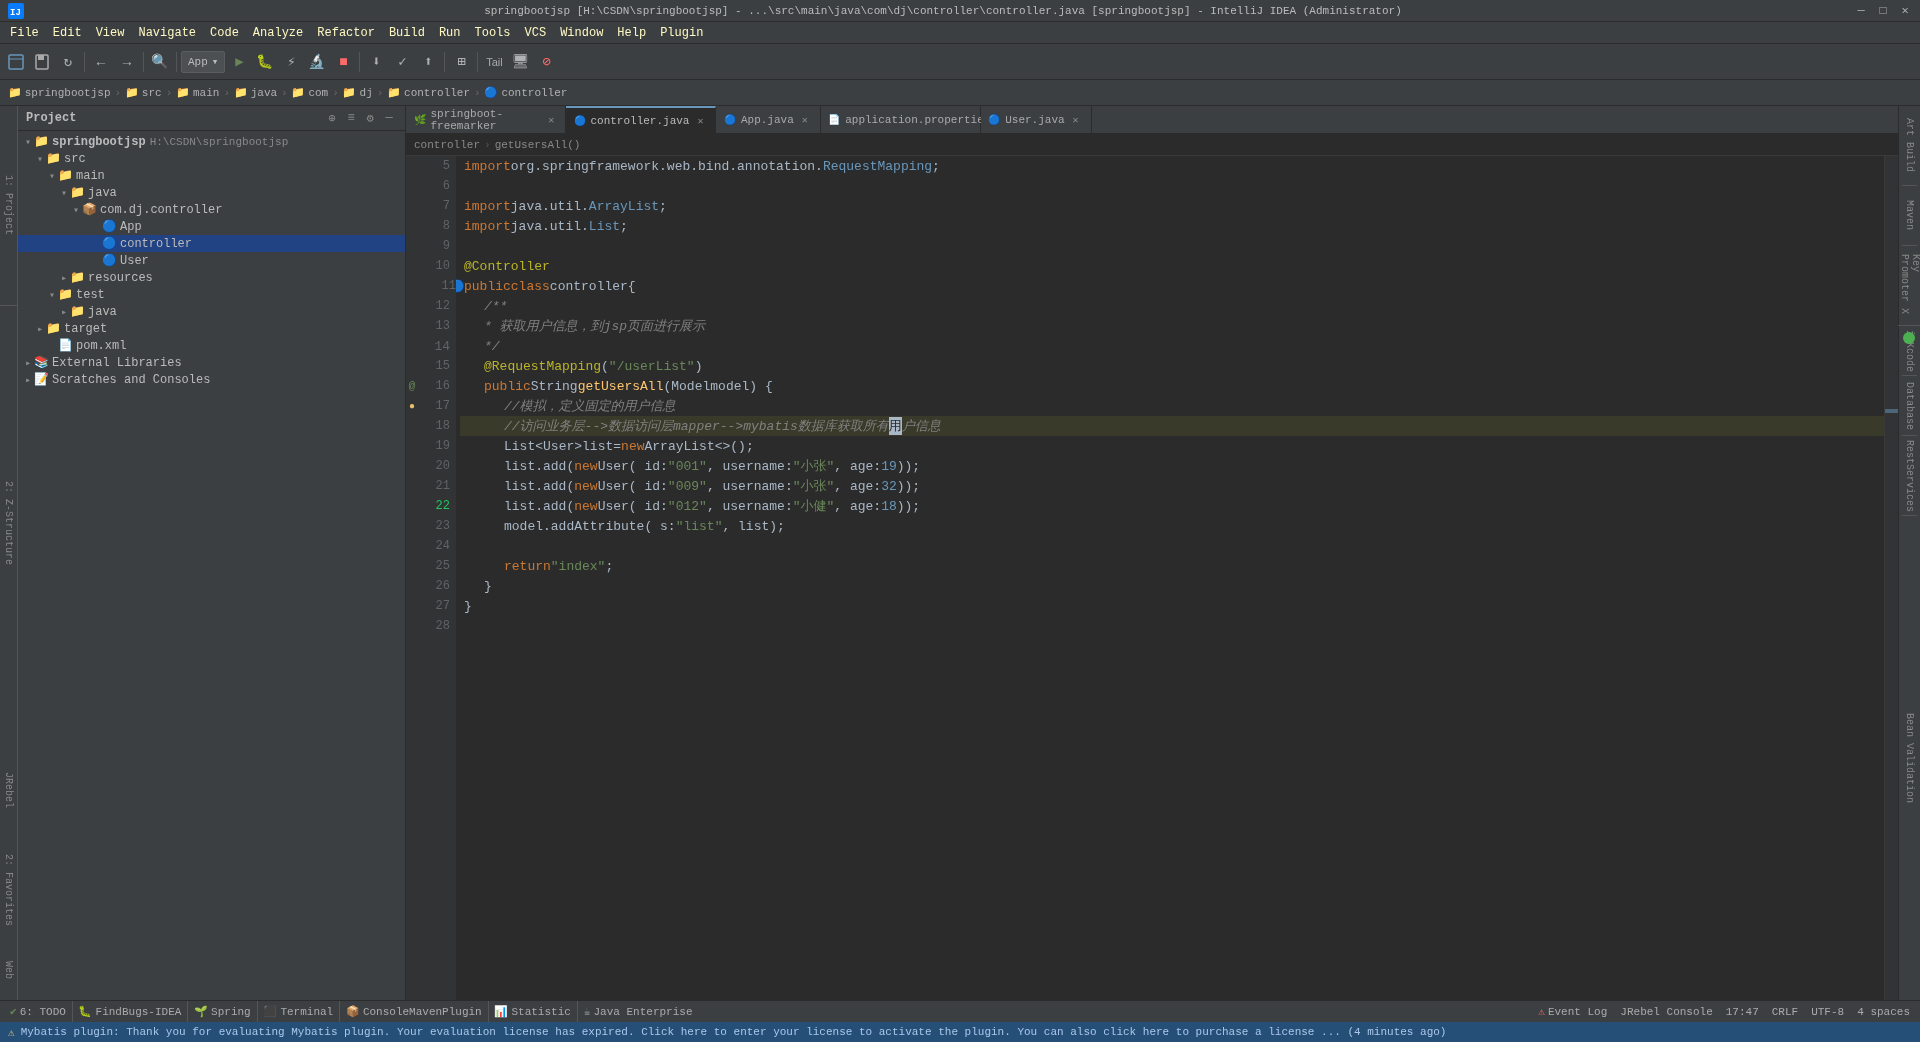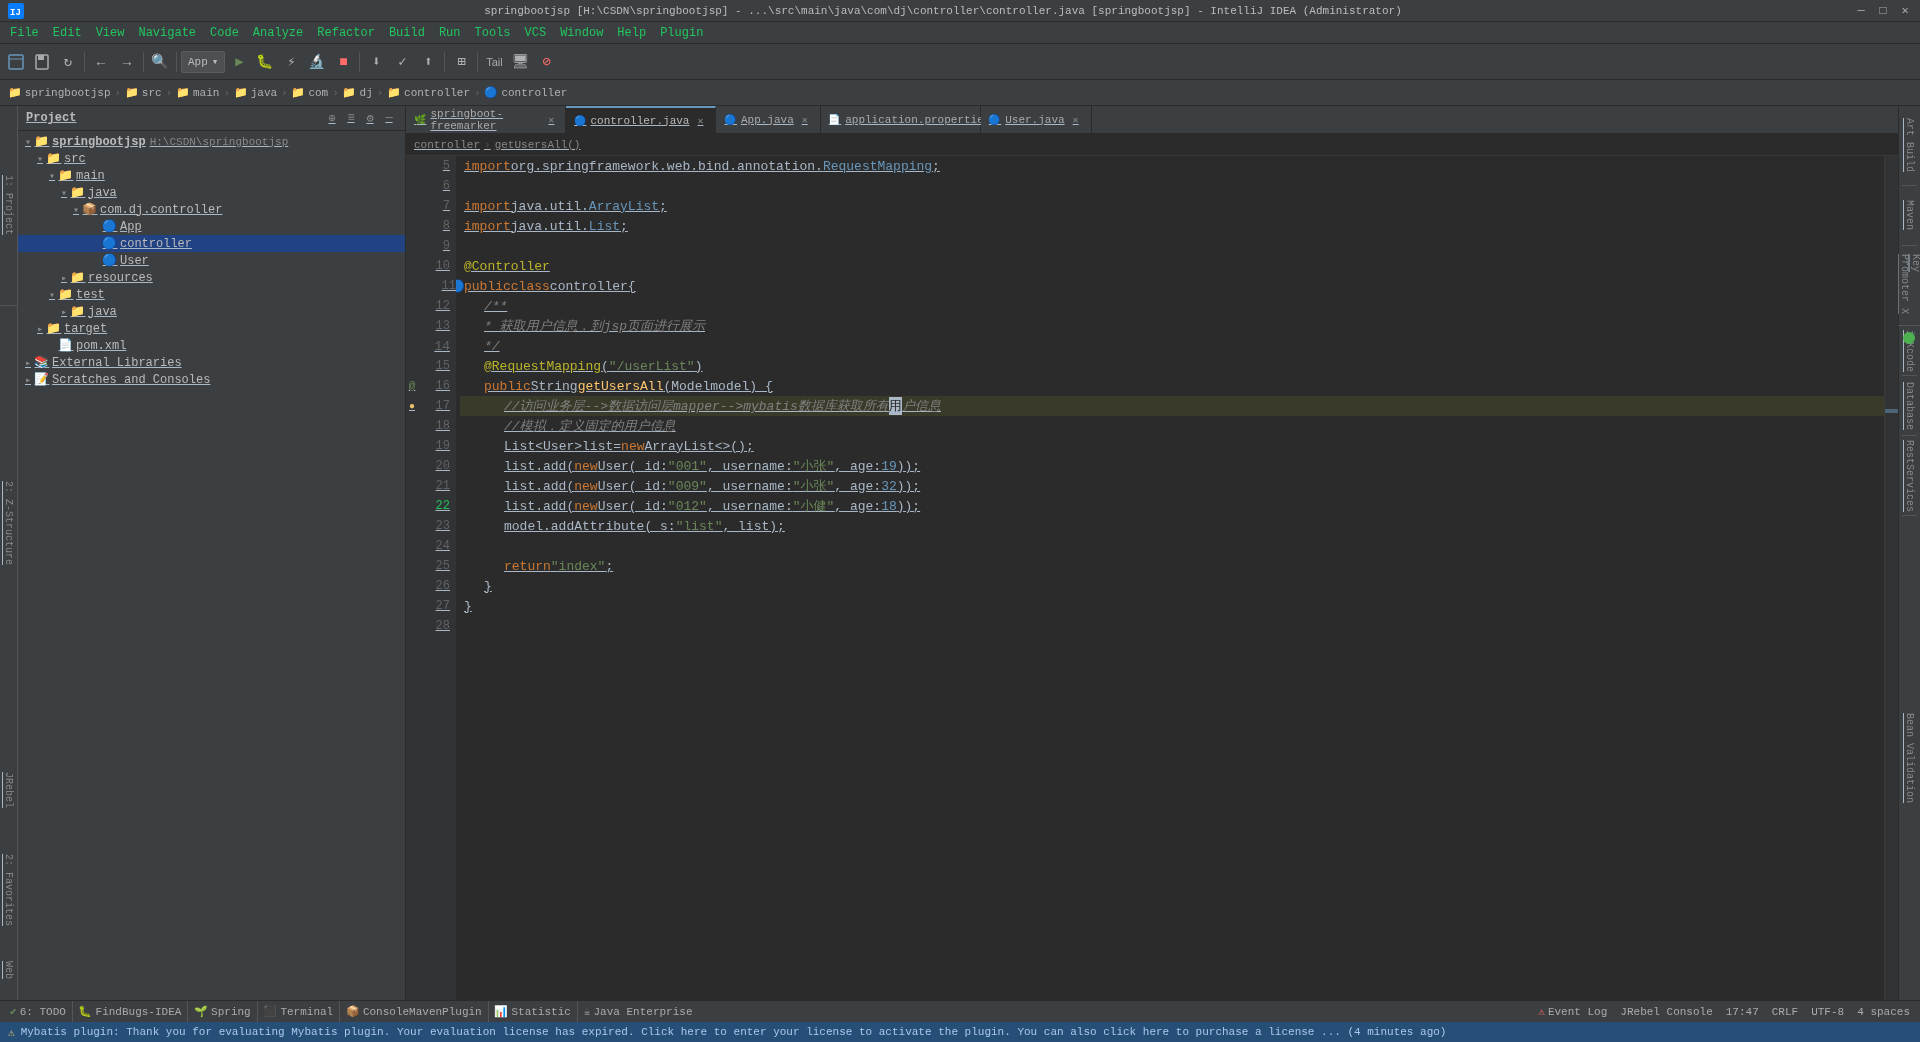--- a/index.html
+++ b/index.html
@@ -5,36 +5,36 @@
     * { margin: 0; padding: 0; box-sizing: border-box; }
     body { font-family: 'Consolas', 'Courier New', monospace; font-size: 12px; background: #2b2b2b; color: #a9b7c6; width: 1920px; height: 1042px; overflow: hidden; display: flex; flex-direction: column; }
 
     
     .title-bar { background: #3c3f41; color: #bbbbbb; height: 22px; display: flex; align-items: center; padding: 0 8px; font-size: 11px; border-bottom: 1px solid #2b2b2b; }
     .title-bar .title-text { flex: 1; text-align: center; }
     .title-controls { display: flex; gap: 8px; }
     .title-control { width: 14px; height: 14px; display: flex; align-items: center; justify-content: center; cursor: pointer; color: #aaa; font-size: 12px; }
 
     
-    .menu-bar { background: #3c3f41; color: #22c55e; height: 22px; display: flex; align-items: center; padding: 0 4px; font-size: 12px; border-bottom: 1px solid #2b2b2b; gap: 2px; }
+    .menu-bar { background: #3c3f41; color: #fef9c3; height: 22px; display: flex; align-items: center; padding: 0 4px; font-size: 12px; border-bottom: 1px solid #2b2b2b; gap: 2px; }
     .menu-item { padding: 2px 6px; cursor: pointer; }
 
     
     .toolbar { background: #3c3f41; height: 36px; display: flex; align-items: center; padding: 0 4px; border-bottom: 1px solid #2b2b2b; gap: 2px; }
     .toolbar-btn { width: 24px; height: 24px; display: flex; align-items: center; justify-content: center; cursor: pointer; border-radius: 2px; color: #afb1b3; font-size: 14px; }
     .toolbar-separator { width: 1px; height: 20px; background: #555; margin: 0 2px; }
     .app-dropdown { background: #4c5052; border: 1px solid #5a5d5f; color: #bbbbbb; padding: 2px 6px; font-size: 11px; height: 22px; display: flex; align-items: center; gap: 4px; cursor: pointer; border-radius: 2px; }
 
     
     .nav-bar { background: #3c3f41; height: 26px; display: flex; align-items: center; padding: 0 8px; border-bottom: 1px solid #2b2b2b; gap: 4px; font-size: 11px; color: #afb1b3; }
     .nav-item { display: flex; align-items: center; gap: 3px; cursor: pointer; }
     .nav-sep { color: #666; }
 
     
-    .main-layout { display: flex; flex: 1; overflow: hidden; text-decoration: underline; }
+    .main-layout { display: flex; flex: 1; overflow: hidden; }
 
     
     .project-panel { width: 388px; background: #3c3f41; display: flex; flex-direction: column; border-right: 1px solid #2b2b2b; }
     .panel-header { background: #3c3f41; padding: 4px 8px; display: flex; align-items: center; justify-content: space-between; border-bottom: 1px solid #2b2b2b; }
     .panel-title { color: #bbbbbb; font-size: 12px; font-weight: bold; }
     .panel-actions { display: flex; gap: 3px; }
     .panel-action-btn { width: 16px; height: 16px; display: flex; align-items: center; justify-content: center; cursor: pointer; color: #888; font-size: 12px; }
 
     
     .file-tree { flex: 1; overflow-y: auto; padding: 2px 0; font-size: 12px; }
@@ -524,30 +524,30 @@
           <div class="code-line">
             <span style="width:20px;display:inline-block;"></span>
             <span class="kw">public </span>
             <span style="color:#a9b7c6;">String </span>
             <span class="fn">getUsersAll</span>
             <span class="plain">(</span>
             <span style="color:#a9b7c6;">Model</span>
             <span class="plain"> model) {</span>
           </div>
 
+          <div class="code-line">
+            <span style="width:40px;display:inline-block;"></span>
+            <span class="cm">//模拟，定义固定的用户信息</span>
+          </div>
+
           <div class="code-line highlighted">
             <span style="width:40px;display:inline-block;"></span>
             <span class="cm">//访问业务层--&gt;数据访问层mapper--&gt;mybatis数据库获取所有</span>
             <span class="plain" style="background:#a9b7c6;color:#2b2b2b;">用</span>
             <span class="cm">户信息</span>
-          </div>
-
-          <div class="code-line">
-            <span style="width:40px;display:inline-block;"></span>
-            <span class="cm">//模拟，定义固定的用户信息</span>
           </div>
 
           <div class="code-line">
             <span style="width:40px;display:inline-block;"></span>
             <span style="color:#a9b7c6;">List</span>
             <span class="plain">&lt;</span>
             <span style="color:#a9b7c6;">User</span>
             <span class="plain">&gt; </span>
             <span class="plain">list=</span>
             <span class="kw">new </span>

